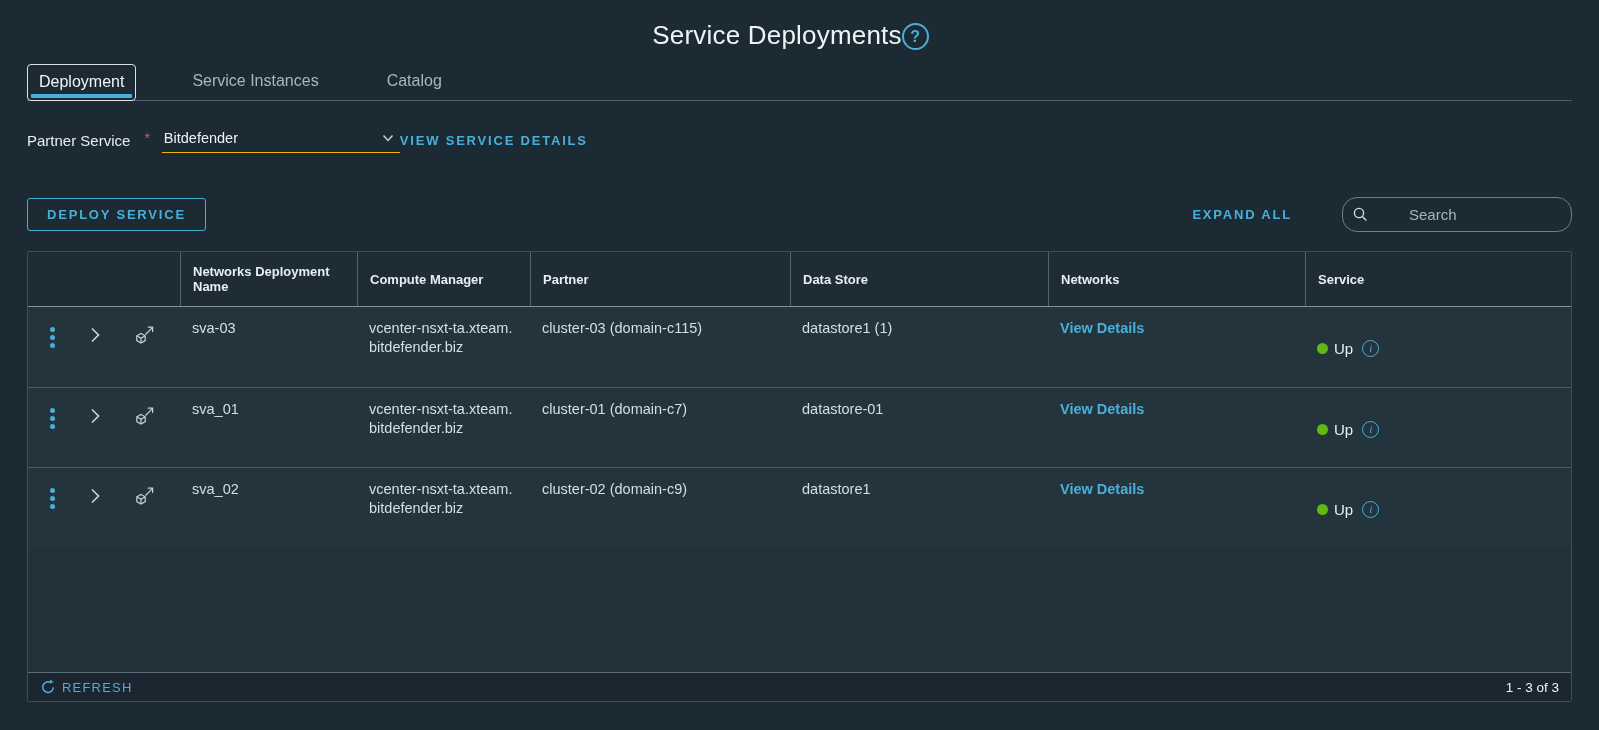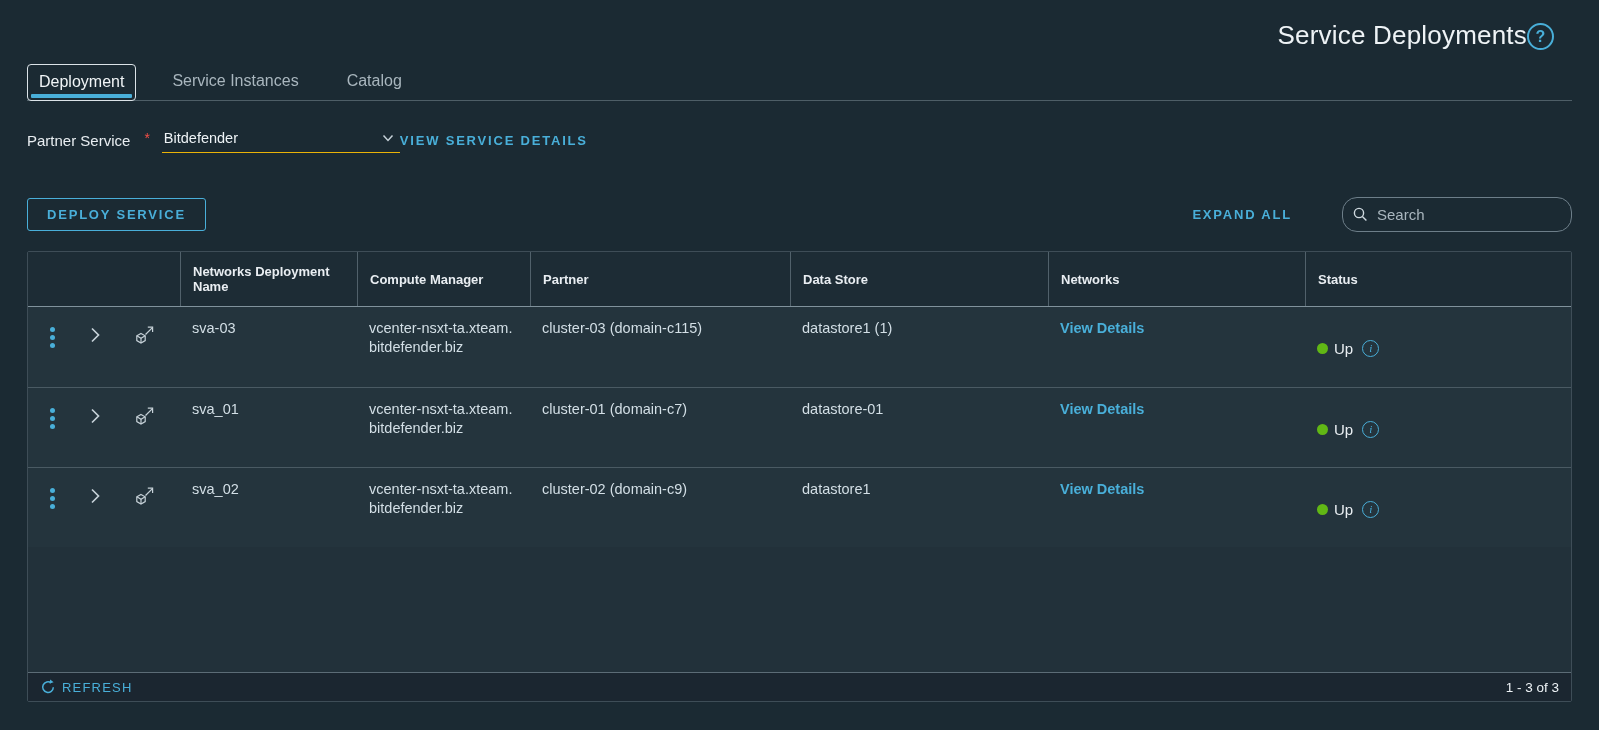--- a/index.html
+++ b/index.html
@@ -6,30 +6,30 @@
   html,body { width:1599px; height:730px; }
   body {
     background:#1b2a33;
     font-family:"Liberation Sans", sans-serif;
     color:#e9ecef;
     overflow:hidden;
   }
   .page { padding:0 27px; position:relative; }
 
   
-  .titlebar { display:flex; justify-content:flex-end; align-items:flex-start; padding-top:20px; }
+  .titlebar { display:flex; justify-content:center; align-items:flex-start; padding-top:20px; }
   .page-title { font-size:26px; font-weight:400; letter-spacing:.2px; color:#eef3f6; }
   .help-circle {
     width:27px; height:27px; border:2px solid #49afd9; border-radius:50%;
     color:#49afd9; font-size:16px; font-weight:700; display:flex; align-items:center; justify-content:center;
     margin-top:3px; margin-right:18px; cursor:pointer;
   }
 
   
-  .tabs { display:flex; align-items:flex-end; margin-top:12px; border-bottom:1px solid #4e5e67; }
+  .tabs { display:flex; align-items:flex-end; margin-top:12px; border-bottom:1px solid #4e5e67;gap:20px; }
   .tab {
     font-size:16px; color:#a9b6be; padding:9px 12px 10px; margin-right:24px; cursor:pointer; position:relative;
   }
   .tab.active {
     color:#f1f5f7; border:1px solid #dbe3e8; border-radius:4px; padding:8px 11px 9px; margin-bottom:-1px;
   }
   .tab.active .tab-underline {
     position:absolute; left:3px; right:3px; bottom:2px; height:4px; background:#49afd9; border-radius:1px;
   }
 
@@ -51,21 +51,21 @@
   .toolbar { display:flex; align-items:center; margin-top:44px; }
   .btn-outline {
     background:transparent; border:1px solid #49afd9; border-radius:3px; color:#49afd9;
     font-family:"Liberation Sans", sans-serif; font-size:13px; font-weight:600; letter-spacing:1.8px;
     padding:8px 19px; cursor:pointer;
   }
   .toolbar-right { margin-left:auto; display:flex; align-items:center; }
   .expand-all { margin-right:50px; }
   .searchbox {
     width:230px; height:35px; border:1px solid #6d7e89; border-radius:15px;
-    display:flex; align-items:center; padding:0 9px; background:transparent;
+    display:flex; align-items:center; padding:0 9px; background:transparent;gap:32px;
   }
   .searchbox input {
     background:transparent; border:none; outline:none; color:#e9ecef; font-size:15px;
     font-family:"Liberation Sans", sans-serif; width:100%; margin-left:8px;
   }
   .searchbox input::placeholder { color:#a9b6be; }
 
   
   .datagrid { margin-top:19px; border:1px solid #3e4d57; border-radius:2px; }
   .grid-cols { display:grid; grid-template-columns:152px 177px 173px 260px 258px 257px 1fr; }
@@ -159,21 +159,21 @@
 
   <div class="datagrid">
 
     <div class="dg-header grid-cols">
       <div class="hcell"></div>
       <div class="hcell">Networks Deployment Name</div>
       <div class="hcell">Compute Manager</div>
       <div class="hcell">Partner</div>
       <div class="hcell">Data Store</div>
       <div class="hcell">Networks</div>
-      <div class="hcell">Status</div>
+      <div class="hcell">Service</div>
     </div>
 
     <div class="dg-row grid-cols">
       <div class="icon-cell">
         <span class="kebab"></span>
         <span class="row-icon">
           <svg width="20" height="20" viewBox="0 0 20 20">
               <polyline points="7,4.5 13.5,11 7,17.5" fill="none" stroke="#c6d1d8" stroke-width="1.7"></polyline>
             </svg>
         </span>

